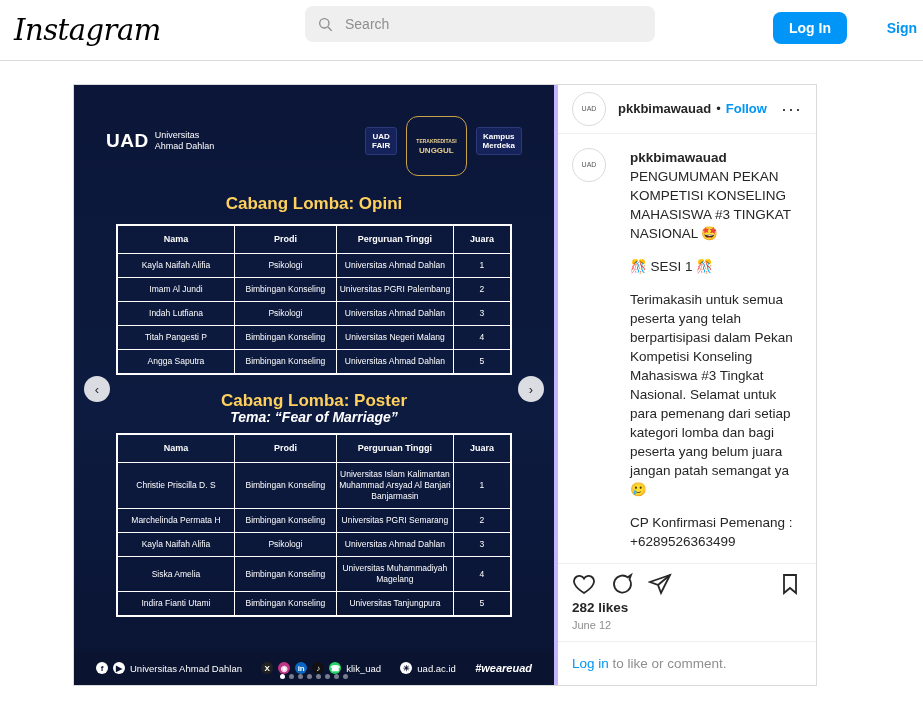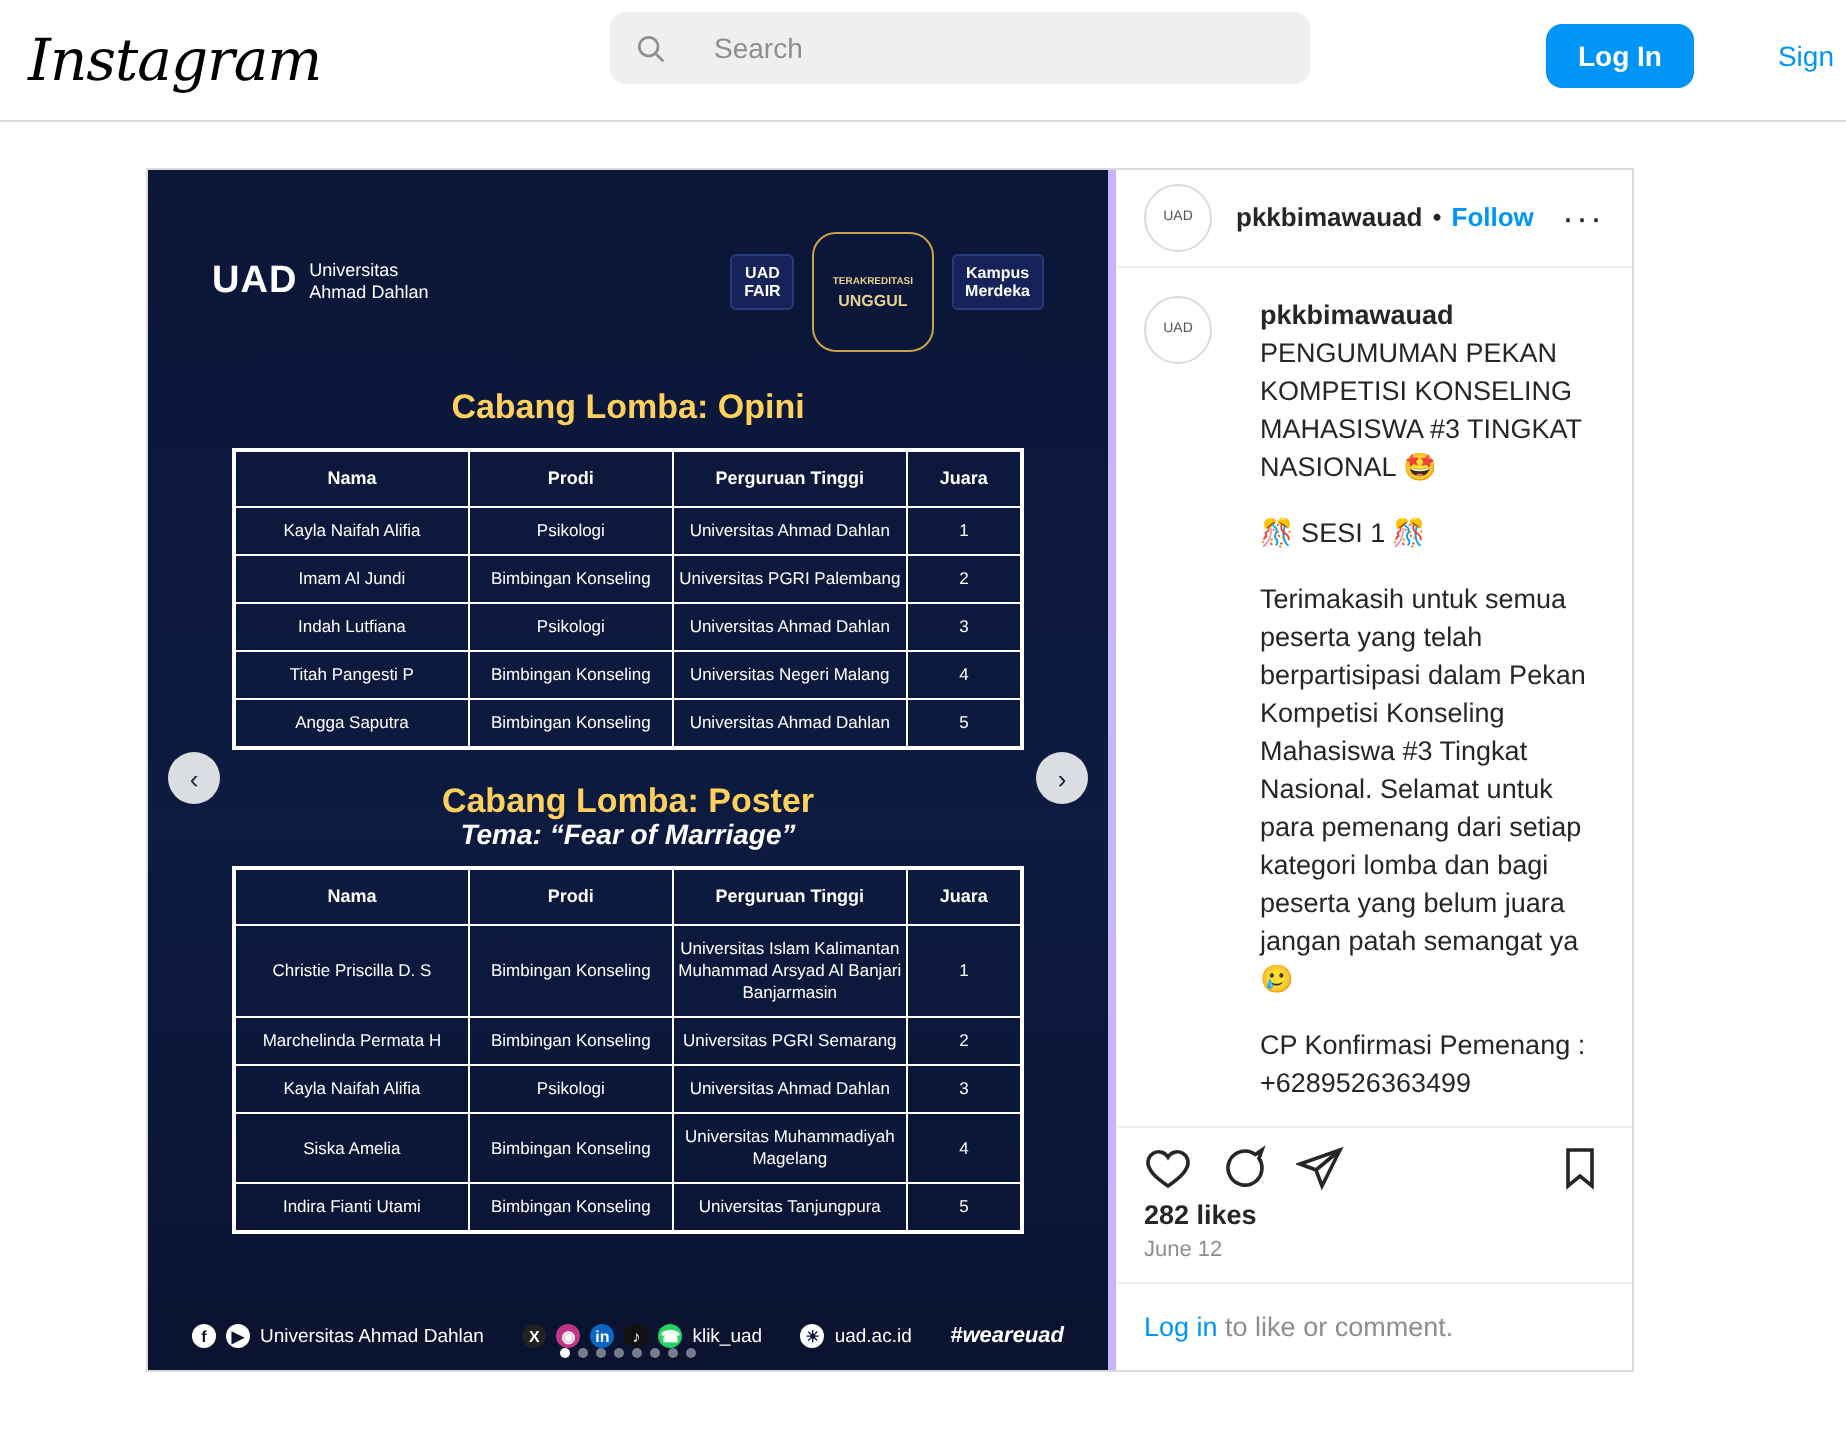--- a/index.html
+++ b/index.html
@@ -53,21 +53,20 @@
     color: #8e8e8e;
   }
   .search-input {
     border: none;
     outline: none;
     background: transparent;
     font-size: 14px;
     color: #8e8e8e;
     width: 100%;
     font-family: "Liberation Sans", sans-serif;
-    margin-left: 12px;
   }
   .search-input::placeholder { color: #8e8e8e; }
   .login-btn {
     position: absolute;
     right: 76px;
     top: 12px;
     background: #0095f6;
     color: #fff;
     border: none;
     border-radius: 8px;
@@ -78,21 +77,21 @@
     font-family: "Liberation Sans", sans-serif;
   }
   .signup-btn {
     position: absolute;
     right: 0px;
     top: 12px;
     background: transparent;
     color: #0095f6;
     border: none;
     font-size: 14px;
-    font-weight: normal;
+    font-weight: bold;
     padding: 8px 6px;
     cursor: pointer;
     white-space: nowrap;
     font-family: "Liberation Sans", sans-serif;
   }
 
   
   .post {
     position: absolute;
     left: 73px;

